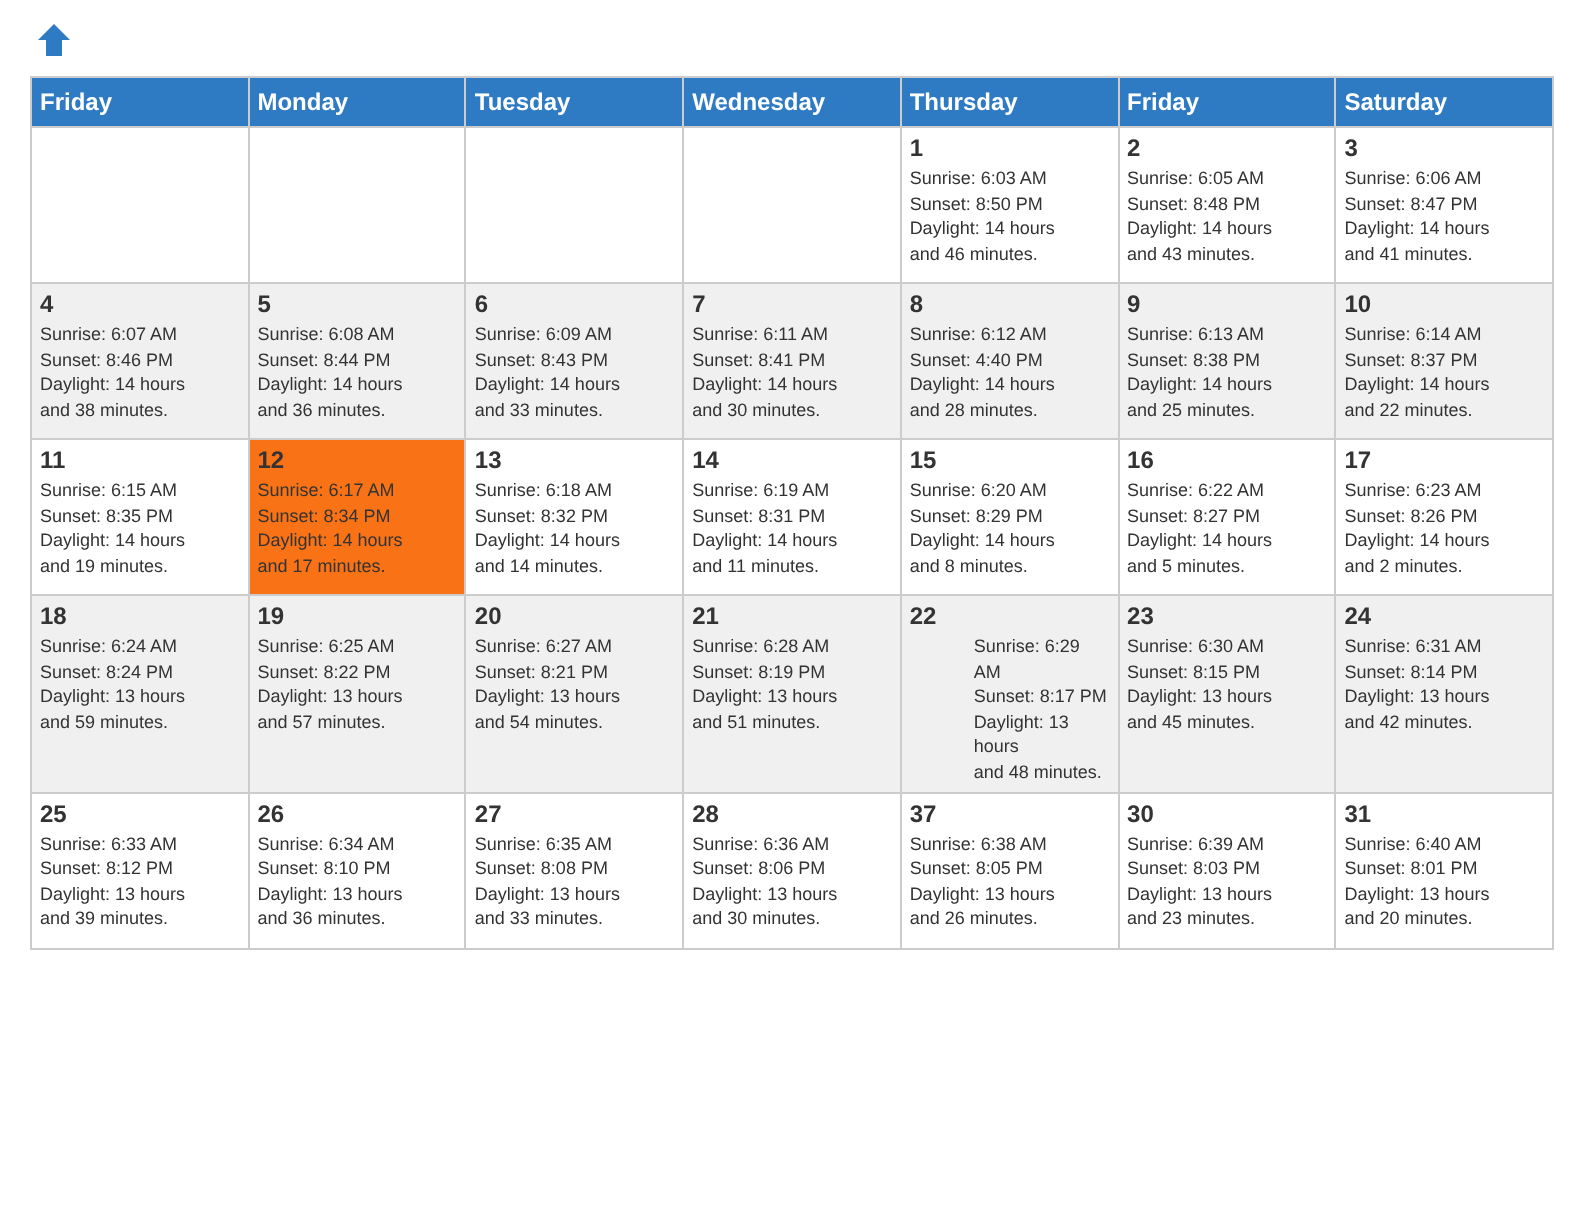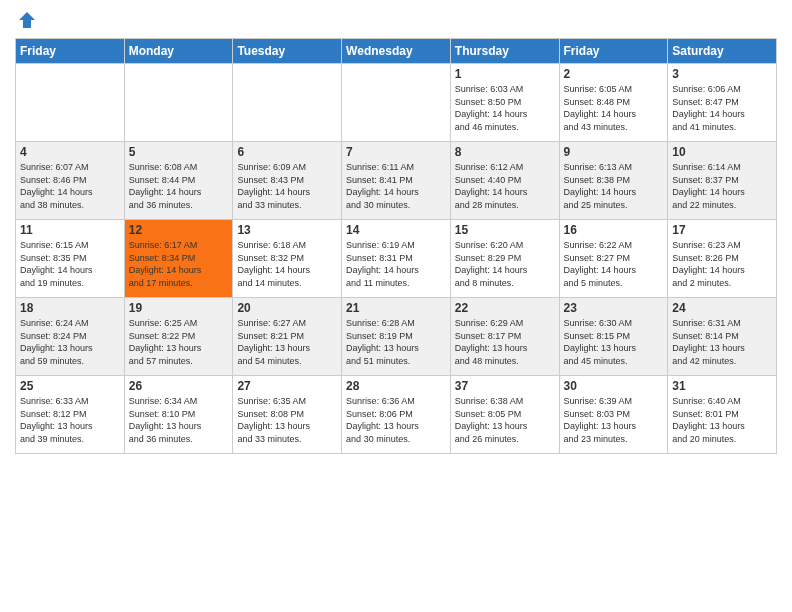--- a/index.html
+++ b/index.html
@@ -287,21 +287,21 @@
           </td>
           <td style="background: rgb(240, 240, 240); margin-left: 15px;">
             <span class="day-number">21</span>
             <div class="day-info" style="white-space: pre-line;">Sunrise: 6:28 AM
 Sunset: 8:19 PM
 Daylight: 13 hours
 and 51 minutes.</div>
           </td>
           <td style="background: rgb(240, 240, 240);">
             <span class="day-number">22</span>
-            <div class="day-info" style="white-space: pre-line;">Sunrise: 6:29 AM
+            <div class="day-info" style="white-space: pre-line; margin-left: 32px;">Sunrise: 6:29 AM
 Sunset: 8:17 PM
 Daylight: 13 hours
 and 48 minutes.</div>
           </td>
           <td style="background: rgb(240, 240, 240);">
             <span class="day-number">23</span>
             <div class="day-info" style="white-space: pre-line;">Sunrise: 6:30 AM
 Sunset: 8:15 PM
 Daylight: 13 hours
 and 45 minutes.</div>

